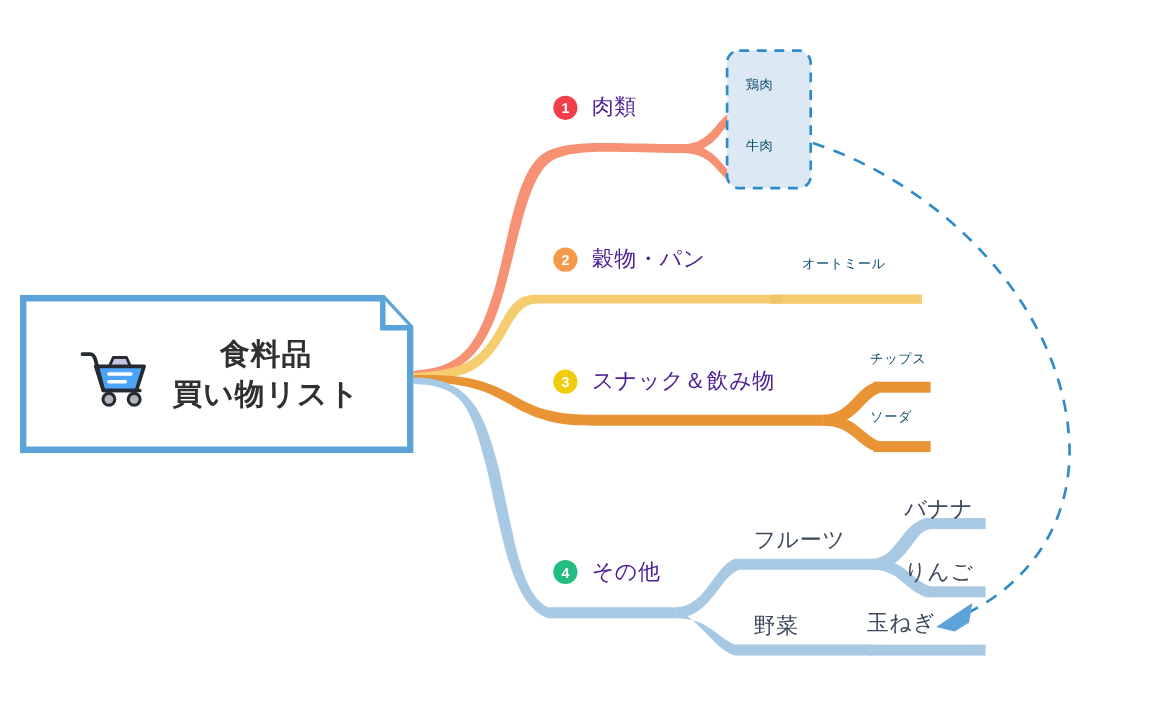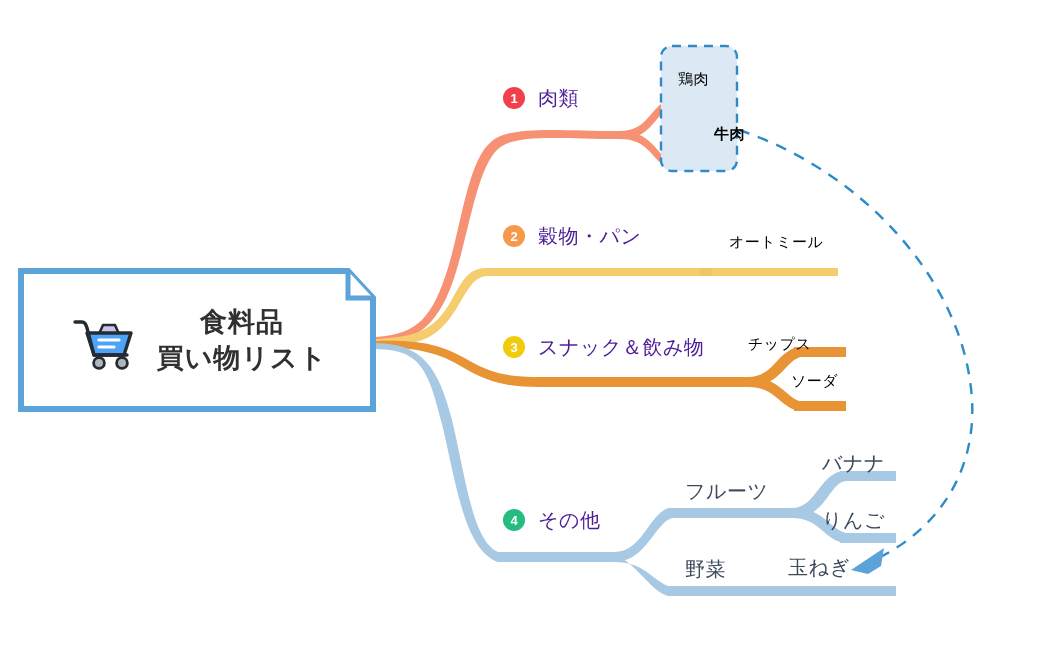--- a/index.html
+++ b/index.html
@@ -77,22 +77,22 @@
     position: absolute;
     white-space: nowrap;
     line-height: 1;
   }
   .main-label {
     font-size: 20px;
     color: #4c1d95;
     letter-spacing: 0.5px;
   }
   .leaf-label {
-    font-size: 15px;
-    color: #000000;
+    font-size: 12px;
+    color: #0c4a6e;
     letter-spacing: 0.5px;
   }
   .leaf-label-blue {
     font-size: 20px;
     color: #3d4a5c;
     letter-spacing: 0.5px;
   }
 
   
   .badge {
@@ -269,25 +269,25 @@
   <div class="badge" style="left:503px; top:225px; background:#f5994a;">2</div>
   <div class="badge" style="left:503px; top:336px; background:#f0cc0c;">3</div>
   <div class="badge" style="left:503px; top:509px; background:#22bd7f;">4</div>
 
   <div class="lbl main-label" style="left:538px; top:88px;">肉類</div>
   <div class="lbl main-label" style="left:538px; top:226px;">穀物・パン</div>
   <div class="lbl main-label" style="left:538px; top:337px;">スナック＆飲み物</div>
   <div class="lbl main-label" style="left:538px; top:510px;">その他</div>
 
   <div class="lbl leaf-label" style="left:678px; top:71px;">鶏肉</div>
-  <div class="lbl leaf-label" style="left:714px; top:126px;font-weight:bold;">牛肉</div>
+  <div class="lbl leaf-label" style="left:678px; top:126px;">牛肉</div>
 
   <div class="lbl leaf-label" style="left:729px; top:234px;">オートミール</div>
 
-  <div class="lbl leaf-label" style="left:748px; top:320px;margin-top:16px;">チップス</div>
+  <div class="lbl leaf-label" style="left:791px; top:320px;">チップス</div>
   <div class="lbl leaf-label" style="left:791px; top:373px;">ソーダ</div>
 
   <div class="lbl leaf-label-blue" style="left:685px; top:481px;">フルーツ</div>
   <div class="lbl leaf-label-blue" style="left:685px; top:559px;">野菜</div>
 
   <div class="lbl leaf-label-blue" style="left:822px; top:453px;">バナナ</div>
   <div class="lbl leaf-label-blue" style="left:822px; top:510px;">りんご</div>
   <div class="lbl leaf-label-blue" style="left:788px; top:557px;">玉ねぎ</div>
 
 </div>

